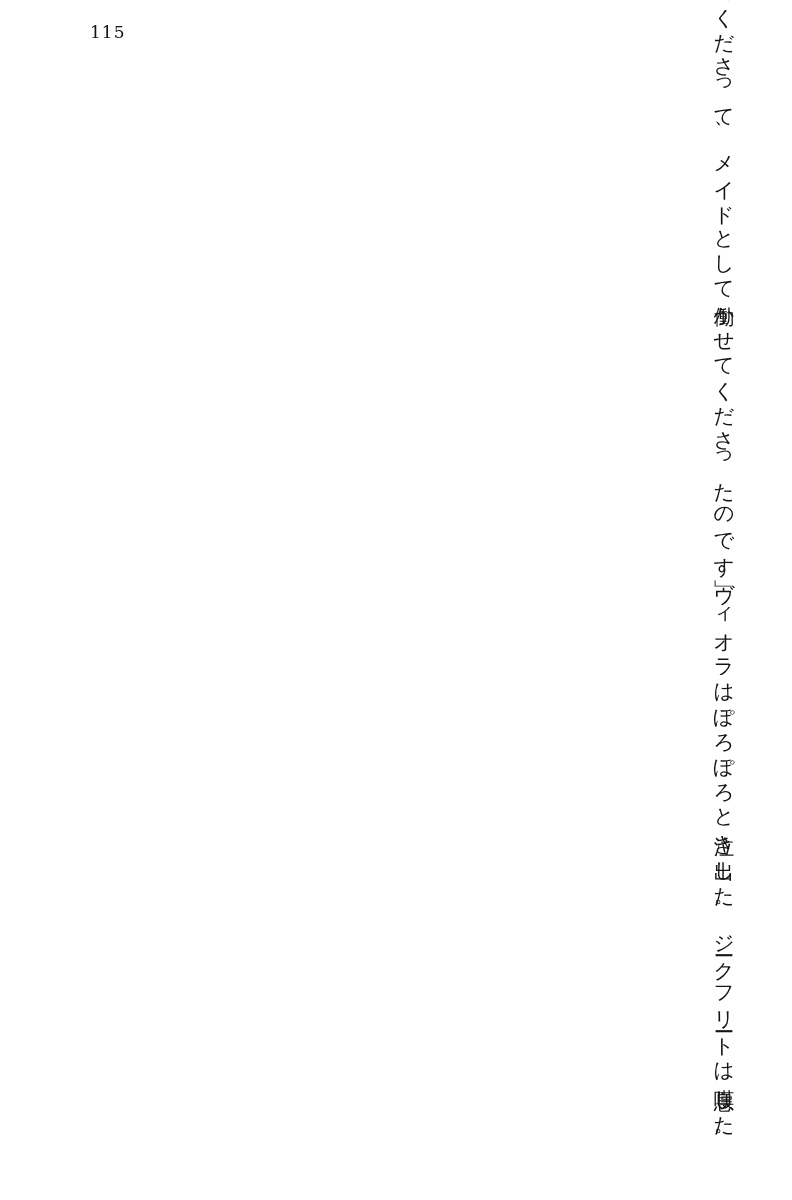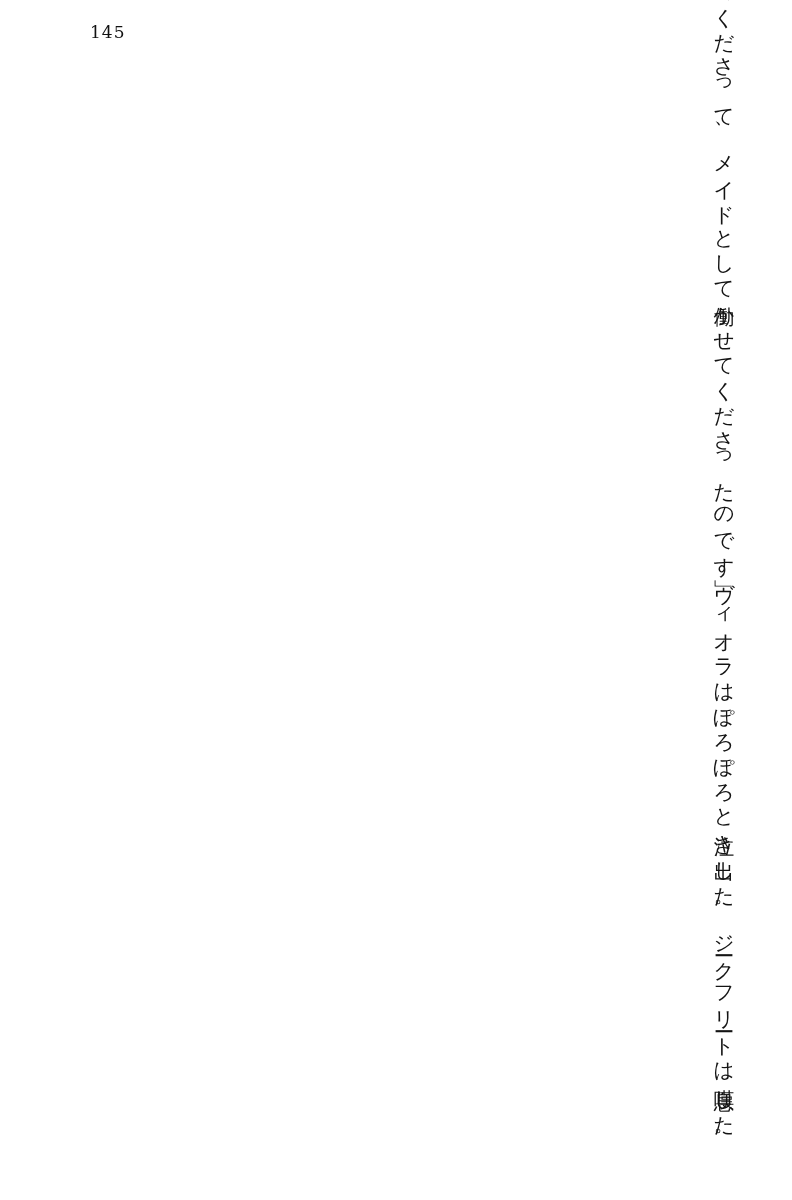--- a/index.html
+++ b/index.html
@@ -59,20 +59,20 @@
     overflow: visible;
   }
   .line.indent {
     padding-top: 22px;
   }
 </style>
 </head>
 <body>
 
 <div class="page">
-  <div class="page-number">145</div>
+  <div class="page-number">115</div>
   <div class="text-block" id="body-text">
       <div class="line">ジークフリートは嘆息した。</div>
       <div class="line">ヴィオラはぽろぽろと泣き出した。</div>
       <div class="line">くださったのです」</div>
       <div class="line indent">「私は奴隷だったんです。ご主人様が私を買ってくださって、メイドとして働かせて</div>
     </div>
 </div>
 
 </body></html>

